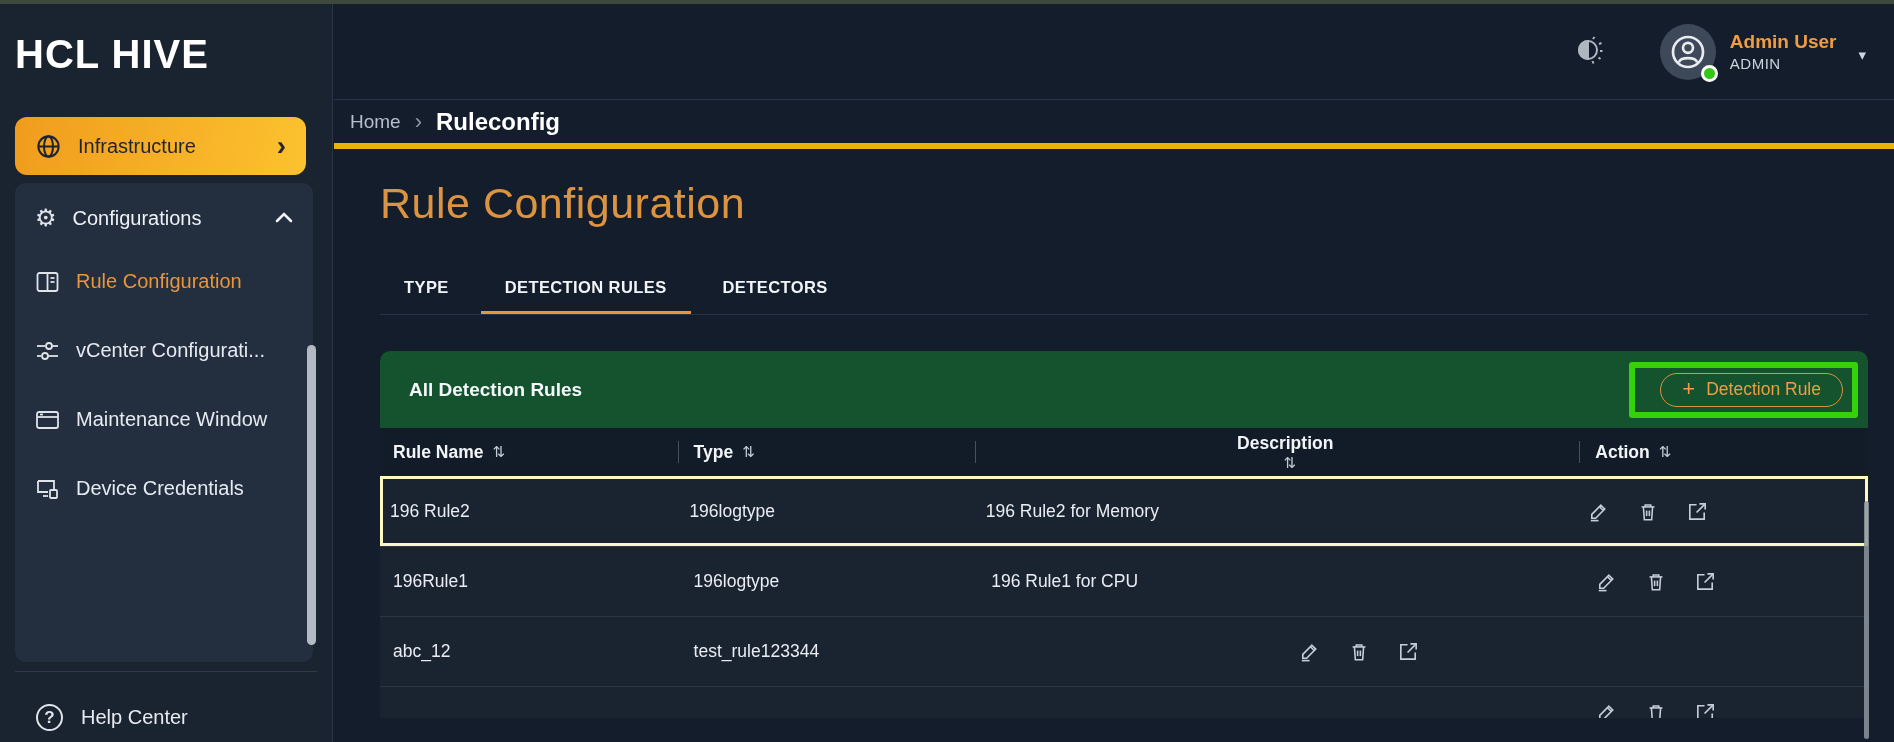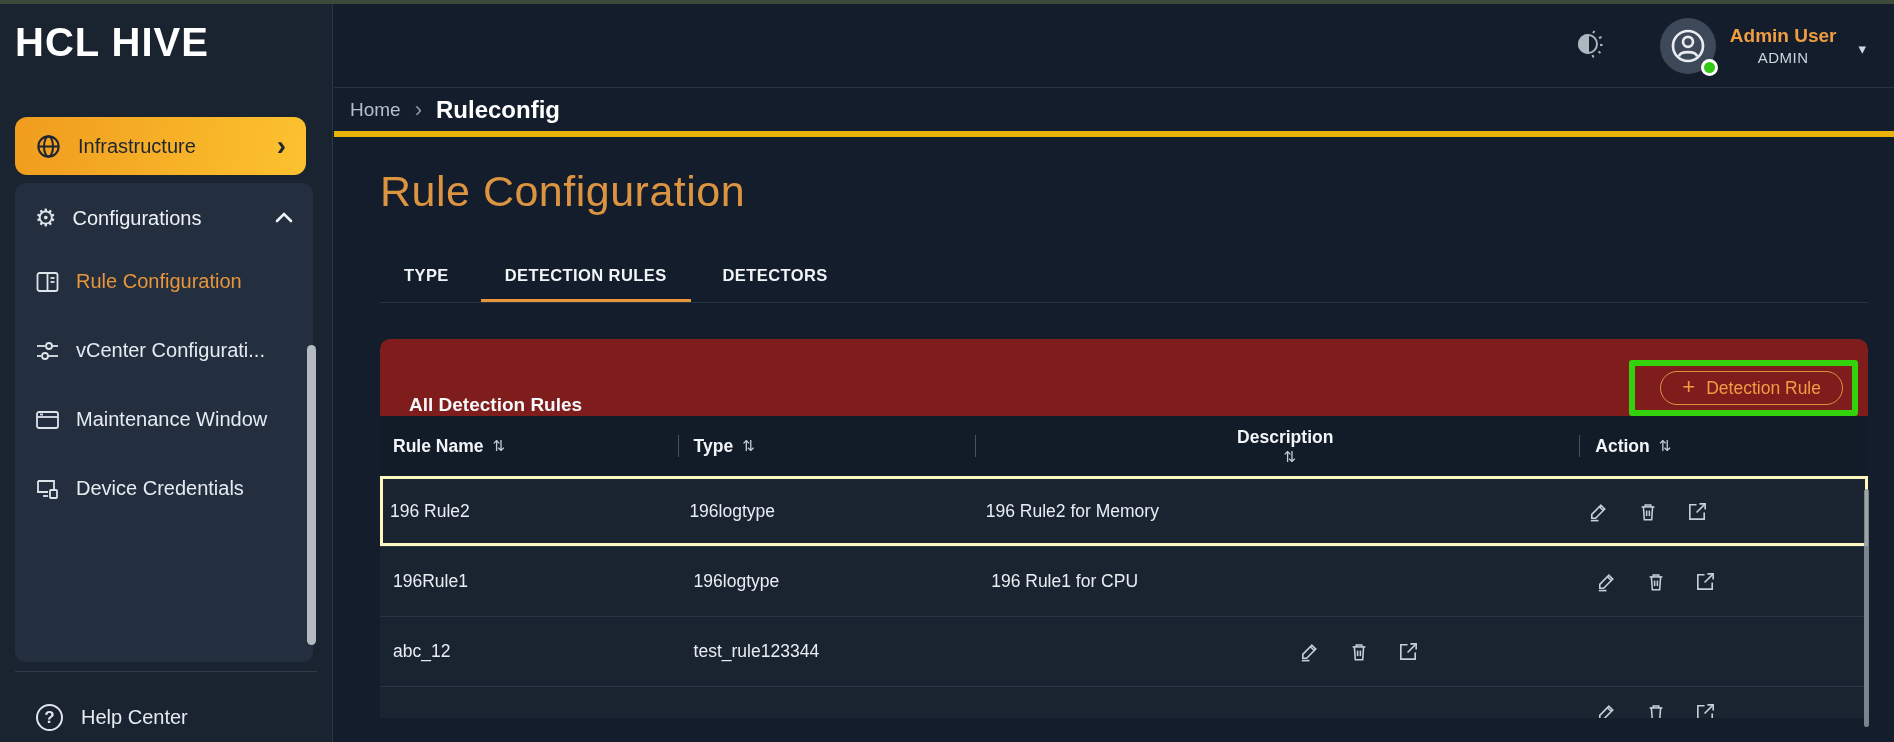--- a/index.html
+++ b/index.html
@@ -6,21 +6,21 @@
   html,body { width:1894px; height:742px; overflow:hidden; }
   body {
     font-family:"Liberation Sans", sans-serif;
     background:#131d2b; color:#eef2f7; position:relative;
   }
   .top-strip { position:absolute; top:0; left:0; width:1894px; height:4px; background:#3d4a3b; }
 
   
   .sidebar { position:absolute; top:4px; left:0; width:333px; height:738px;
              background:#1a2330; border-right:1px solid #2a3545; }
-  .logo { position:absolute; top:16px; left:15px; font-size:40px; font-weight:800;
+  .logo { position:absolute; top:28px; left:15px; font-size:40px; font-weight:800;
           letter-spacing:1px; color:#ffffff; white-space:nowrap; }
   .infra-btn { position:absolute; top:113px; left:15px; width:291px; height:58px;
                border-radius:12px; background:linear-gradient(100deg,#f09c1e 0%,#fcc22e 100%);
                display:flex; align-items:center; padding:0 20px; cursor:pointer; }
   .infra-btn .lbl { color:#1e2530; font-weight:400; font-size:20px; margin-left:16px; }
   .infra-btn .chev { margin-left:auto; color:#1e2530; font-size:28px; font-weight:700; line-height:1; }
   .submenu-panel { position:absolute; top:179px; left:15px; width:298px; height:479px;
                    background:#232e3f; border-radius:10px; }
   .config-row { height:64px; display:flex; align-items:center; padding:6px 20px 0 20px; cursor:pointer; }
   .config-row .lbl { font-size:20px; color:#eef1f5; margin-left:16px; }
@@ -34,22 +34,22 @@
   .help-row { position:absolute; top:700px; left:36px; display:flex; align-items:center; cursor:pointer; }
   .help-row .lbl { font-size:20px; color:#e6ebf1; margin-left:18px; }
   .help-icon { width:27px; height:27px; border:2px solid #dfe4ea; border-radius:50%;
                display:flex; align-items:center; justify-content:center;
                font-size:17px; font-weight:700; color:#dfe4ea; }
   .gear-glyph { font-size:24px; color:#dfe4ea; line-height:1; }
   .icn svg { display:block; }
 
   
   .main { position:absolute; top:4px; left:334px; width:1560px; height:738px; }
-  .topbar { height:84px; border-bottom:1px solid #273346; display:flex; align-items:center;
-            justify-content:flex-end;text-align:center; }
+  .topbar { height:96px; border-bottom:1px solid #273346; display:flex; align-items:center;
+            justify-content:flex-end; }
   .theme-btn { margin-right:50px; cursor:pointer; }
   .avatar { width:56px; height:56px; border-radius:50%; background:#3d4859; position:relative;
             display:flex; align-items:center; justify-content:center; margin-right:14px; cursor:pointer; }
   .status-dot { position:absolute; right:-2px; bottom:-2px; width:17px; height:17px;
                 border-radius:50%; background:#35c715; border:3px solid #ffffff; }
   .userblock { margin-right:14px; cursor:pointer; }
   .user-name { color:#ef9c42; font-weight:700; font-size:19px; }
   .user-role { color:#ccd4de; font-size:15px; letter-spacing:.5px; margin-top:2px; }
   .caret { color:#cfd6df; font-size:15px; margin:6px 28px 0 8px; }
 
@@ -62,30 +62,30 @@
   .content { padding-left:46px; }
   .page-title { margin-top:30px; font-size:43px; font-weight:300; color:#dd9440; letter-spacing:.5px; }
 
   .tabs { margin-top:36px; margin-right:26px; display:flex; gap:8px; border-bottom:1px solid #273346; }
   .tab { padding:0 24px; height:50px; display:flex; align-items:center; font-size:16.5px;
          font-weight:700; letter-spacing:.4px; color:#f2f5f8; cursor:pointer;
          border-bottom:3px solid transparent; }
   .tab.active { border-bottom-color:#e8953c; }
 
   .panel { margin-top:36px; margin-right:26px; }
-  .panel-header { height:77px; background:#7f1d1d; border-radius:10px 10px 0 0;
-                  display:flex; align-items:flex-end; justify-content:space-between; padding:0 10px 0 29px; }
+  .panel-header { height:77px; background:#14532d; border-radius:10px 10px 0 0;
+                  display:flex; align-items:center; justify-content:space-between; padding:0 10px 0 29px; }
   .panel-title { font-size:19px; font-weight:700; color:#f5f8fb; }
   .hl-box { border:6px solid #34d20c; border-radius:3px; padding:5px 9px 5px 25px; }
   .add-btn { height:34px; padding:0 21px; border:1.5px solid #de9140; border-radius:17px;
              background:transparent; color:#ef9c42; font-size:17.5px; font-family:inherit;
              display:flex; align-items:center; gap:11px; cursor:pointer; white-space:nowrap; }
   .add-btn .plus { font-size:22px; font-weight:400; line-height:1; margin-top:-2px; }
 
-  .thead { height:60px; background:#121c29; display:flex; align-items:center;
+  .thead { height:48px; background:#121c29; display:flex; align-items:center;
            font-size:17.5px; font-weight:700; color:#f2f5f8; }
   .c1 { width:20%; padding-left:13px; }
   .c2 { width:20%; }
   .c3 { width:40.6%;flex-direction:column; }
   .c4 { flex:1; }
   .hcell { display:flex; align-items:center; position:relative; cursor:pointer; }
   .c2.hcell, .c3.hcell, .c4.hcell { padding-left:16px; }
   .c2.hcell::before, .c3.hcell::before, .c4.hcell::before {
      content:""; position:absolute; left:0; top:50%; transform:translateY(-50%);
      width:1px; height:22px; background:#46505e; }

